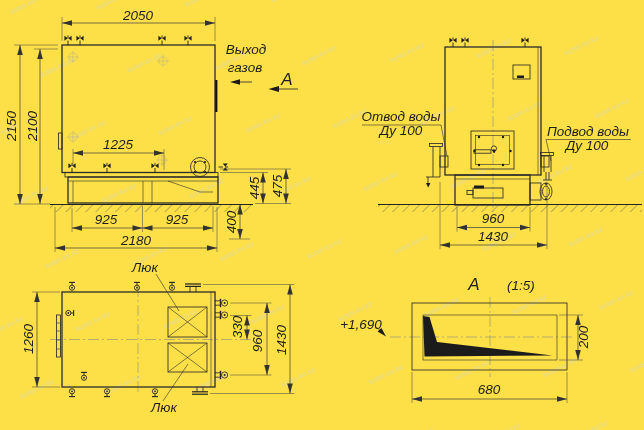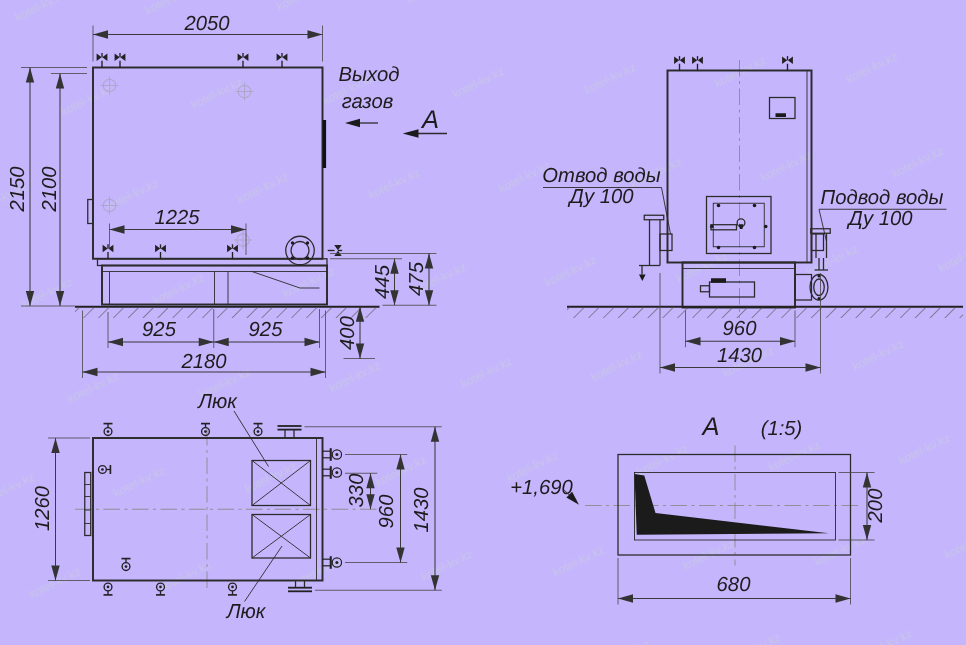--- a/index.html
+++ b/index.html
@@ -1,16 +1,16 @@
 <!DOCTYPE html>
 <html><head>
 <meta charset="utf-8">
 <style>
   html,body{margin:0;padding:0;background:#fff;}
-  .canvas{position:relative;width:644px;height:430px;background:#c4b5fd;overflow:hidden;}
+  .canvas{position:relative;width:644px;height:430px;background:#fde047;overflow:hidden;}
   svg{position:absolute;left:0;top:0;}
   text{fill:#1d1d1d;font-family:"Liberation Sans",sans-serif;font-style:italic;}
   .dim{font-size:13.5px;}
   .lbl{font-size:13.5px;}
   .viewletter{font-size:17px;}
   .wm{font-size:8px;font-style:normal;fill:#ccd2d7;}
   .o{stroke:#2b2b2b;stroke-width:1.3;fill:none;}
   .m{stroke:#2b2b2b;stroke-width:0.85;fill:none;}
   .t{stroke:#2b2b2b;stroke-width:0.6;fill:none;}
   .dl{stroke:#3a3a3a;stroke-width:0.7;fill:none;}

